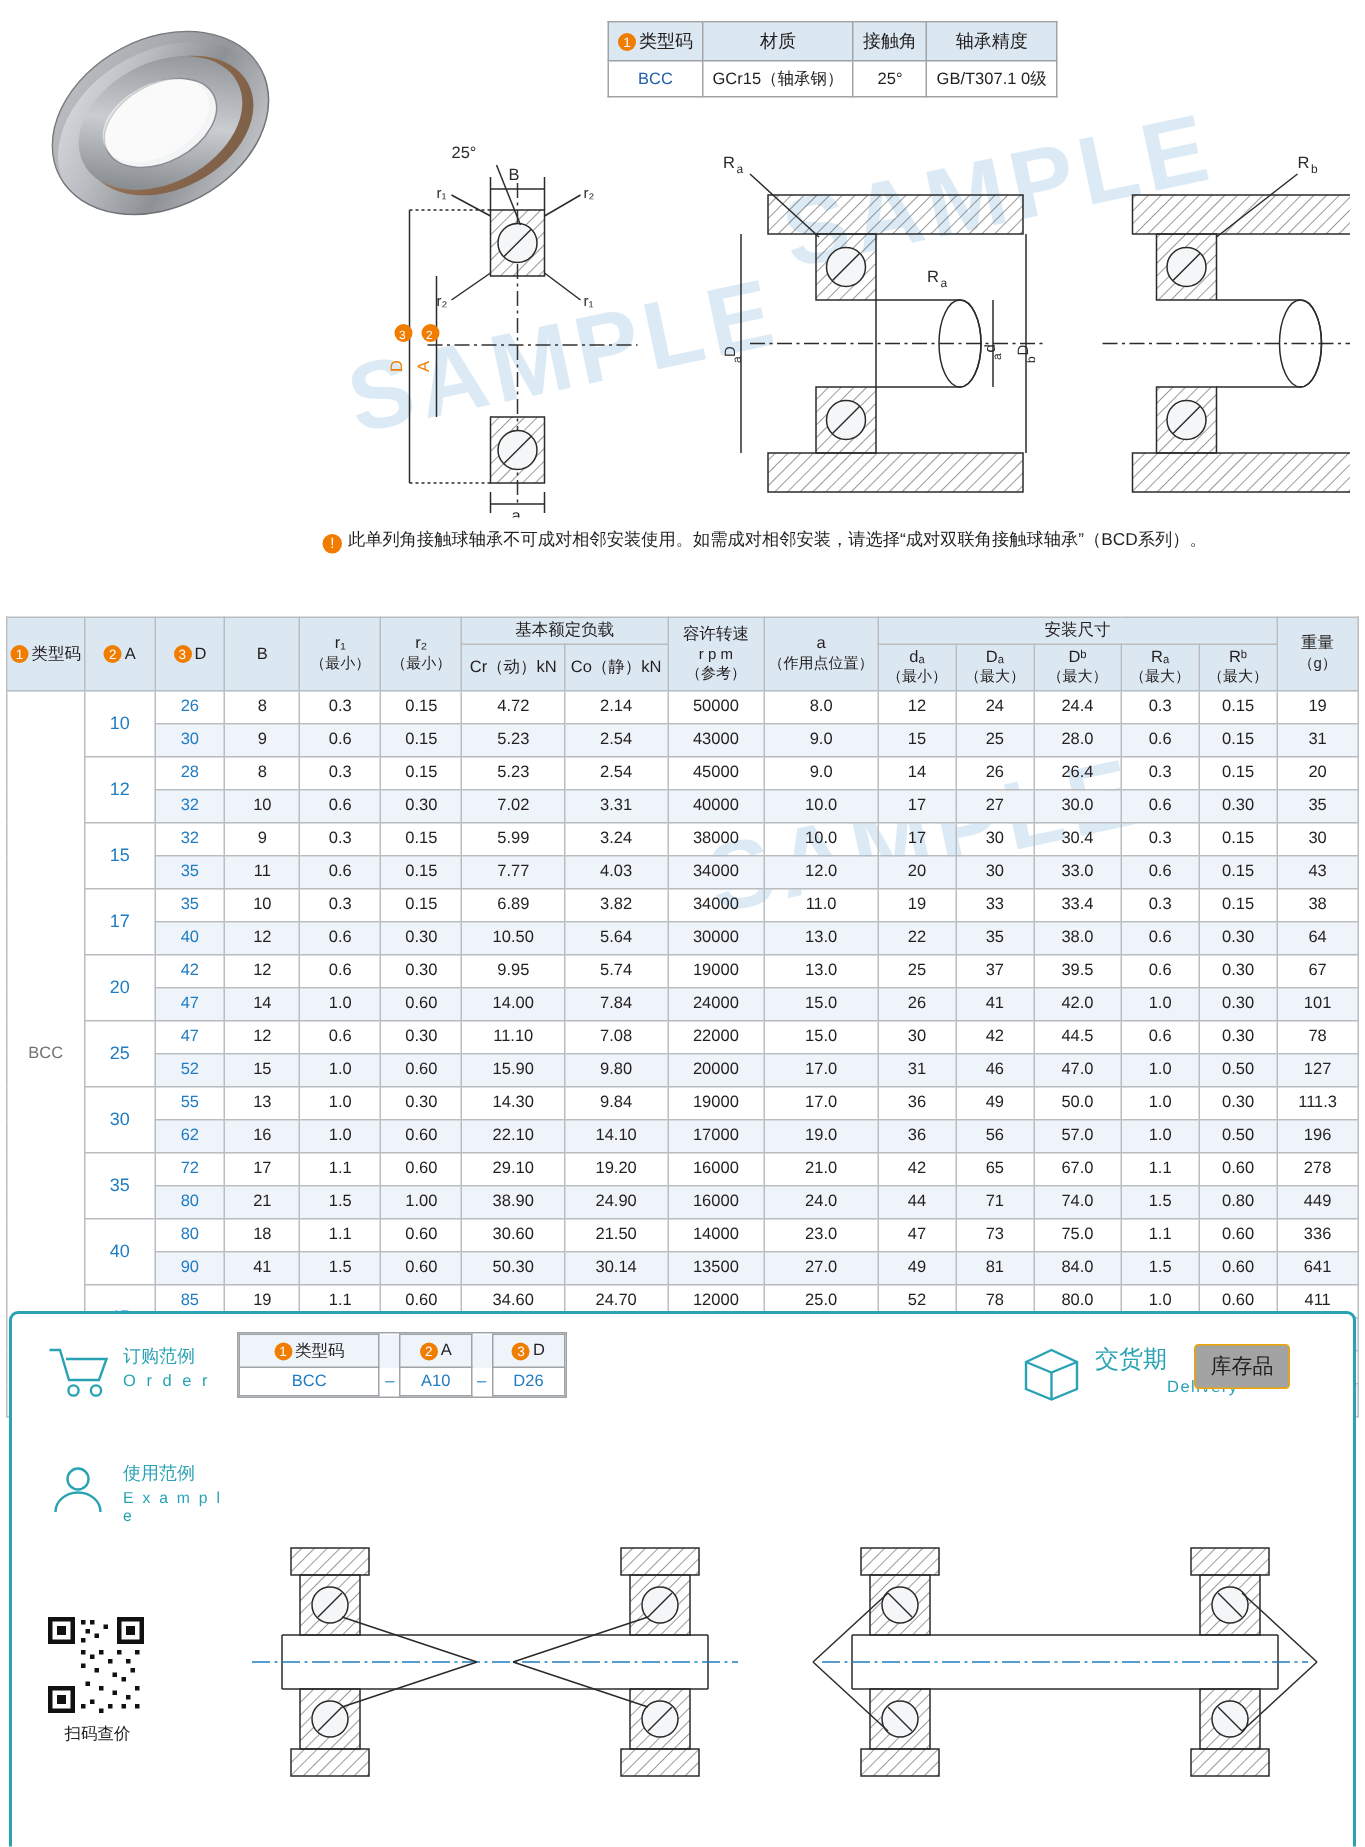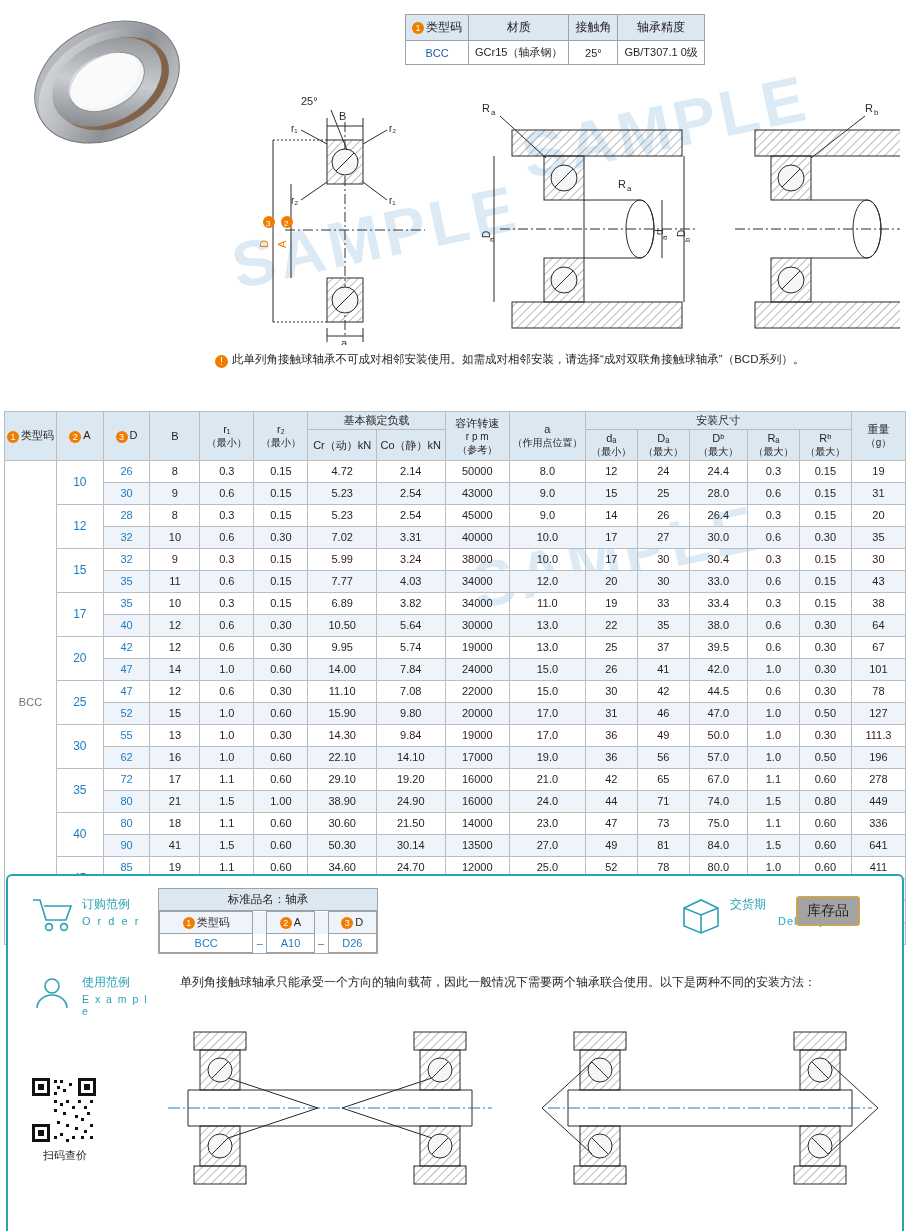--- a/index.html
+++ b/index.html
@@ -114,21 +114,21 @@
     border-bottom:1px solid #9fa3a6;
   }
   .order-box table { border-collapse:collapse; width:100%; }
   .order-box td { border:1px solid #9fa3a6; text-align:center; font-size:11px; padding:3px 2px; }
   .order-box td.sep { border:none; width:14px; }
   .order-box tr.codes td { color:#1f7cc2; }
   .order-box tr.hdr td { background:#eef4fa; }
 
   .delivery-icon { position:absolute; left:672px; top:20px; width:42px; height:38px; }
   .delivery-label { position:absolute; left:722px; top:20px; color:#29a3b4; }
-  .delivery-label .zh { font-size:12px; display:block; }
+  .delivery-label .zh { font-size:16px; display:block; }
   .delivery-label .en { font-size:11px; letter-spacing:1px; display:block; margin-top:2px;padding-left:48px; }
   .stock-badge {
     position:absolute; left:788px; top:20px;
     border:1.5px solid #f0a500; background:#a3a3a3; color:#231f20;
     font-size:14px; padding:5px 10px; border-radius:3px;
   }
 
   .example-icon { position:absolute; left:22px; top:96px; width:44px; height:42px; }
   .example-label { position:absolute; left:74px; top:98px; width:72px; color:#29a3b4; }
   .example-label .zh { font-size:12px; display:block; }
@@ -757,21 +757,20 @@
         <circle cx="19" cy="33" r="3.4"></circle>
         <circle cx="34" cy="33" r="3.4"></circle>
       </svg>
     </div>
     <div class="order-label">
       <span class="zh">订购范例</span>
       <span class="en">O r d e r</span>
     </div>
 
     <div class="order-box">
-      <div class="title">标准品名：轴承</div>
       <table>
         <tbody>
             <tr class="hdr">
           <td><span class="badge-num">1</span><span>类型码</span></td>
           <td class="sep"></td>
           <td><span class="badge-num">2</span><span>A</span></td>
           <td class="sep"></td>
           <td><span class="badge-num">3</span><span>D</span></td>
         </tr>
         <tr class="codes">
@@ -801,21 +800,20 @@
     <div class="example-icon">
       <svg width="44" height="42" viewBox="0 0 44 42" fill="none" stroke="#29a3b4" stroke-width="1.6">
         <circle cx="22" cy="14" r="7"></circle>
         <path d="M7 36 a15 13 0 0 1 30 0"></path>
       </svg>
     </div>
     <div class="example-label">
       <span class="zh">使用范例</span>
       <span class="en">E x a m p l e</span>
     </div>
-    <div class="example-text">单列角接触球轴承只能承受一个方向的轴向载荷，因此一般情况下需要两个轴承联合使用。以下是两种不同的安装方法：</div>
 
     <div class="qr">
       <svg width="68" height="68" viewBox="0 0 68 68">
         <rect width="68" height="68" fill="#fff"></rect>
         <g fill="#111">
           <rect x="2" y="2" width="18" height="18"></rect>
             <rect x="5" y="5" width="12" height="12" fill="#fff"></rect>
             <rect x="8" y="8" width="6" height="6"></rect>
           <rect x="48" y="2" width="18" height="18"></rect>
             <rect x="51" y="5" width="12" height="12" fill="#fff"></rect>

